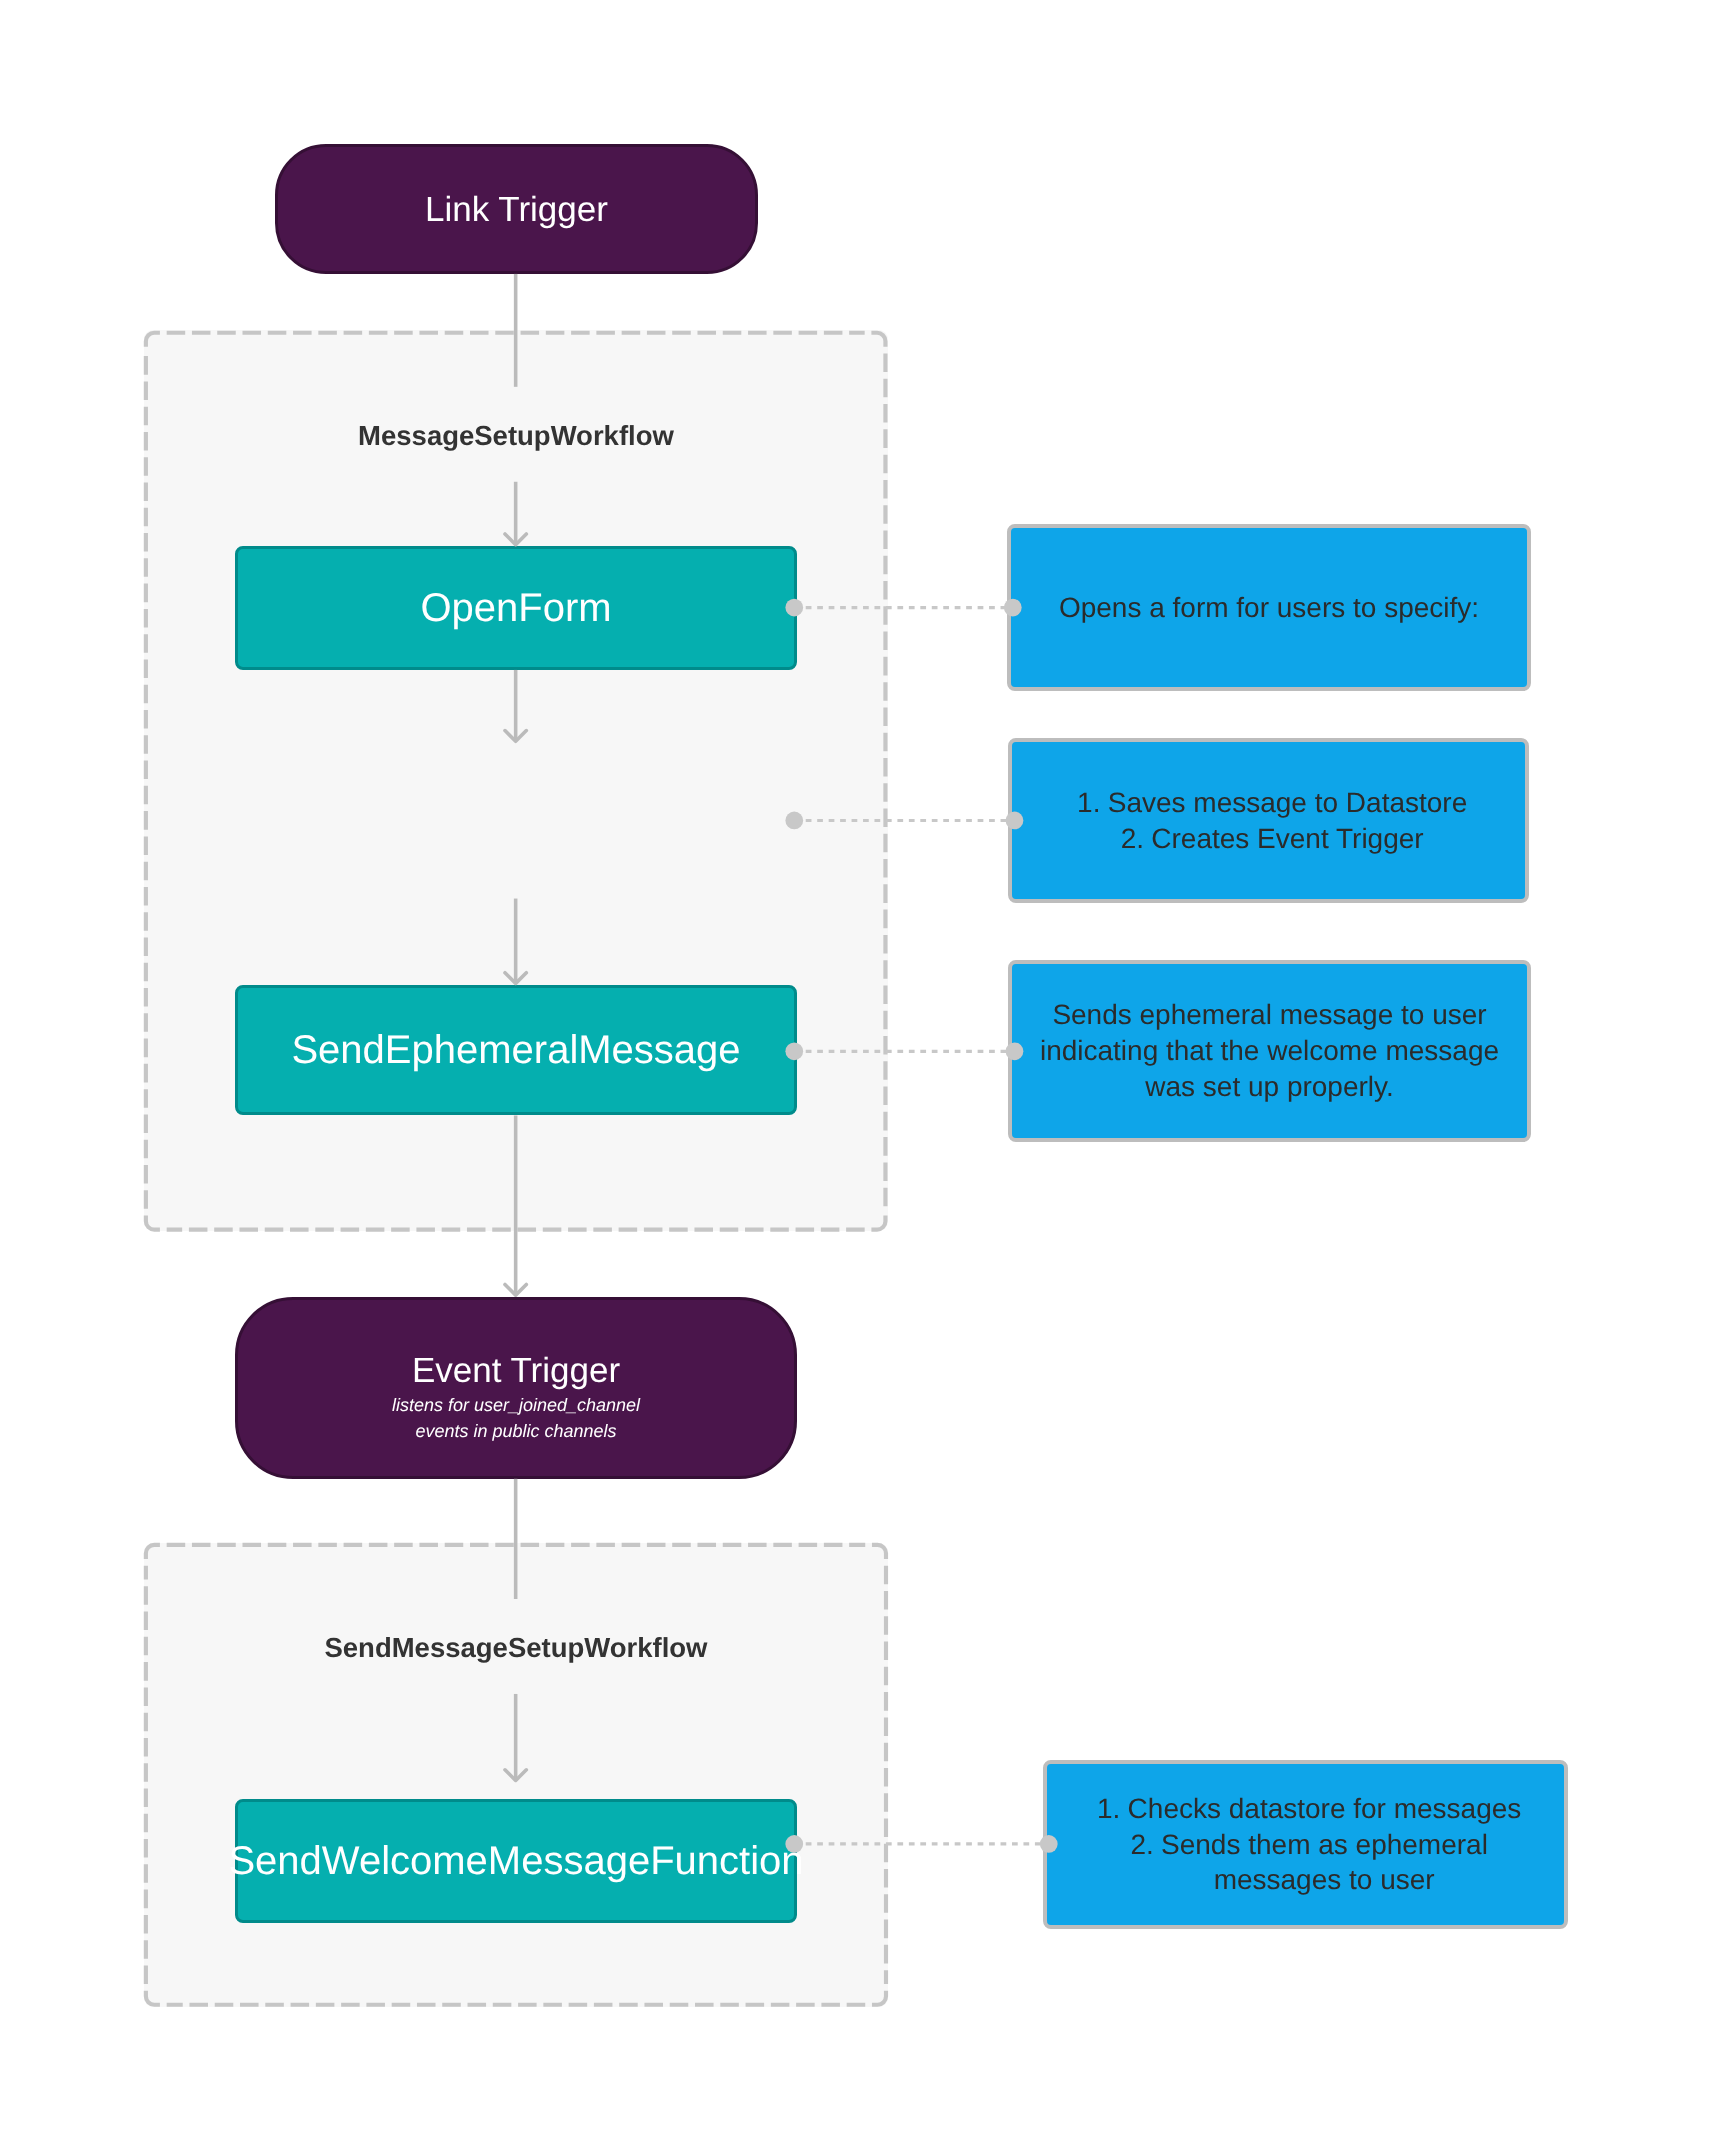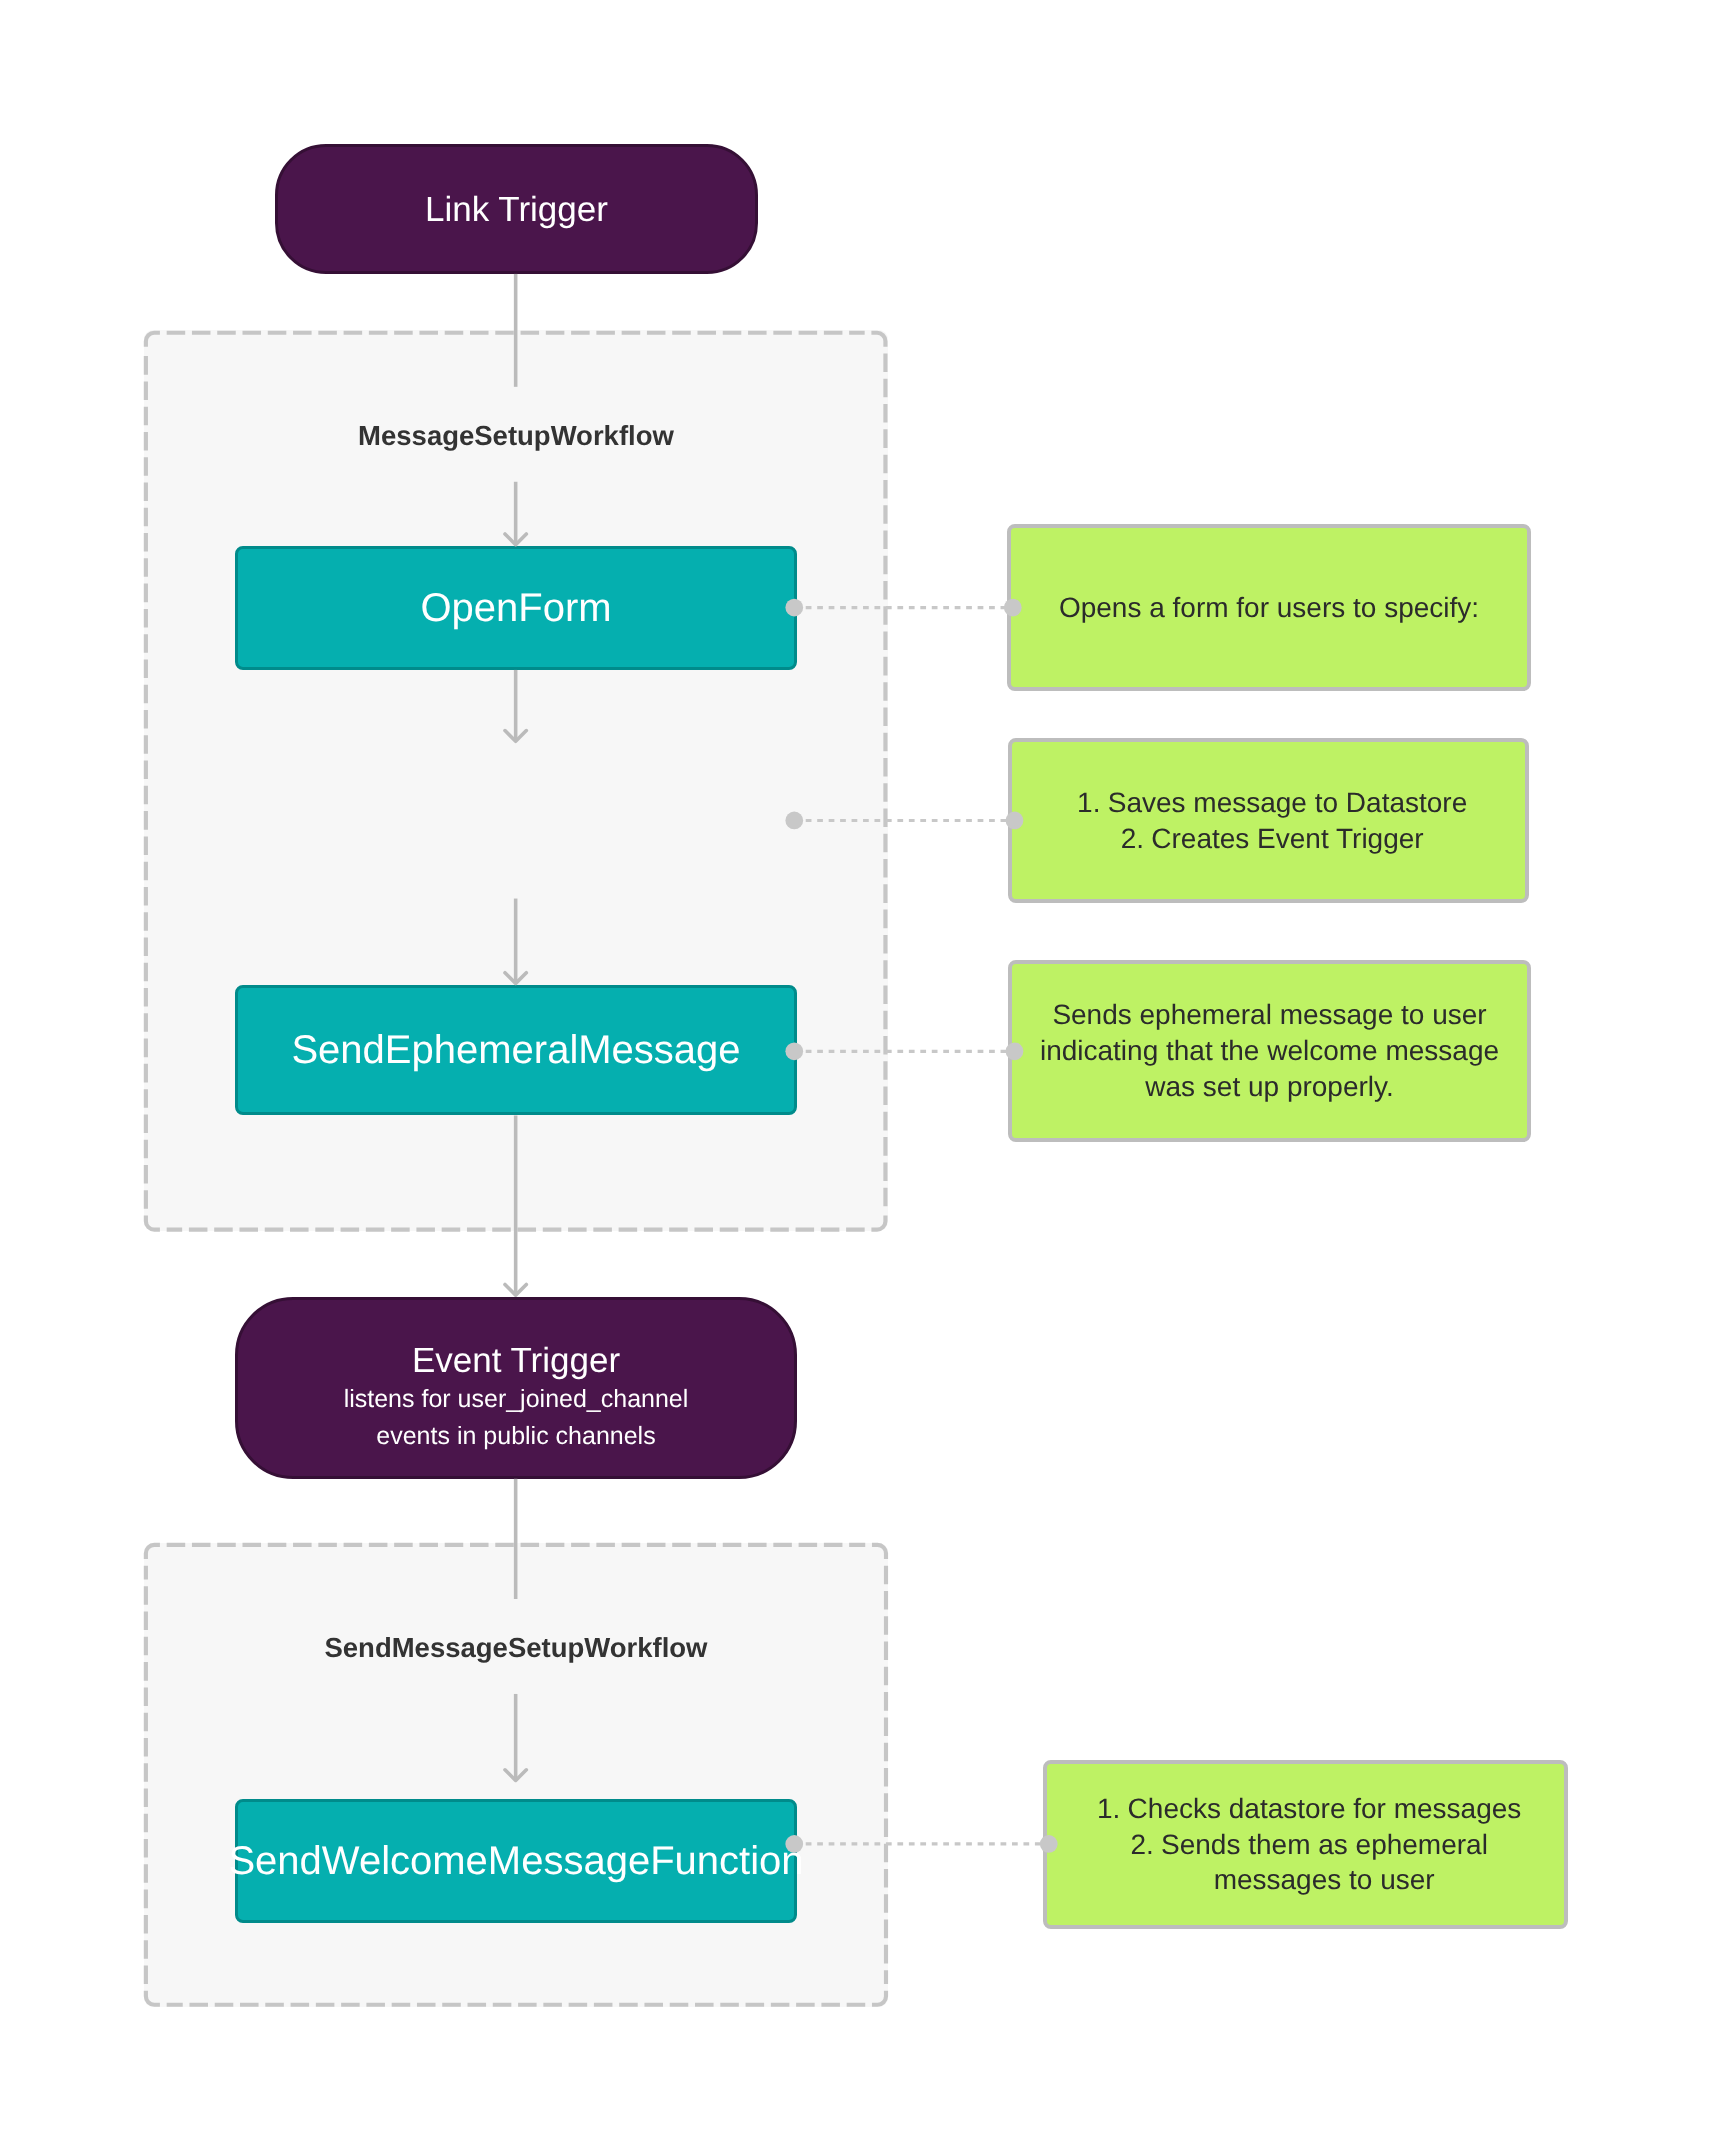--- a/index.html
+++ b/index.html
@@ -7,21 +7,21 @@
   body{width:1711px;height:2151px;position:relative;
        font-family:"Liberation Sans",sans-serif;
        -webkit-font-smoothing:antialiased;text-rendering:geometricPrecision;}
   .stage{position:absolute;left:0;top:0;width:1711px;height:2151px;overflow:hidden;}
   svg.groupborders{position:absolute;left:0;top:0;width:1711px;height:2151px;z-index:1;}
   svg.edges{position:absolute;left:0;top:0;width:1711px;height:2151px;z-index:5;}
   .node{position:absolute;box-sizing:border-box;display:flex;flex-direction:column;
         align-items:center;justify-content:center;text-align:center;z-index:3;}
   .trigger{background:#4A154B;border:3.9px solid #350F35;color:#ffffff;}
   .fn{background:#05AFAF;border:3.9px solid #008B8B;border-radius:7.9px;color:#ffffff;}
-  .note{background:#bef264;border:4.5px solid #BDBDBD;border-radius:7.9px;color:#2B2B2B;line-height:1.28;}
+  .note{background:#0ea5e9;border:4.5px solid #BDBDBD;border-radius:7.9px;color:#2B2B2B;line-height:1.28;}
   .group{position:absolute;box-sizing:border-box;background:#F7F7F7;border-radius:9px;z-index:0;}
   .glabel{position:absolute;font-weight:bold;color:#333333;white-space:nowrap;text-align:center;z-index:2;}
   .ttl{line-height:1.0;}
   .sub{line-height:1.452;margin-top:3.4px;}
   .nodetext{font-size:40px;line-height:1.0;}
   ol.nlist,ul.blist{margin:0;padding:0;list-style:none;}
   ul.blist{padding-left:16.3px;}
   ol.nlist{padding-left:7.3px;}
   .marker{display:inline-block;margin-right:7.3px;}
   .bulletdot{display:inline-block;width:8.7px;height:8.7px;border-radius:50%;
@@ -106,21 +106,21 @@
     <div class="nodetext">OpenForm</div>
   </div>
 
 
   <div class="node fn" style="left:235px;top:985px;width:562px;height:130px;">
     <div class="nodetext">SendEphemeralMessage</div>
   </div>
 
   <div class="node trigger" style="left:235px;top:1297px;width:562px;height:182px;padding-top:21px;border-radius:58px;">
     <div class="ttl" style="font-size:35px;">Event Trigger</div>
-    <div class="sub" style="font-size:25px;">
+    <div class="sub" style="font-size:18px;font-style:italic;">
       <span>listens for user_joined_channel</span><br>
       <span>events in public channels</span>
     </div>
   </div>
 
   <div class="glabel" style="left:144px;top:1632px;width:744px;font-size:27.5px;">SendMessageSetupWorkflow</div>
 
   <div class="node fn" style="left:235px;top:1764px;width:562px;height:124px;margin-top:35px;">
     <div class="nodetext">SendWelcomeMessageFunction</div>
   </div>

